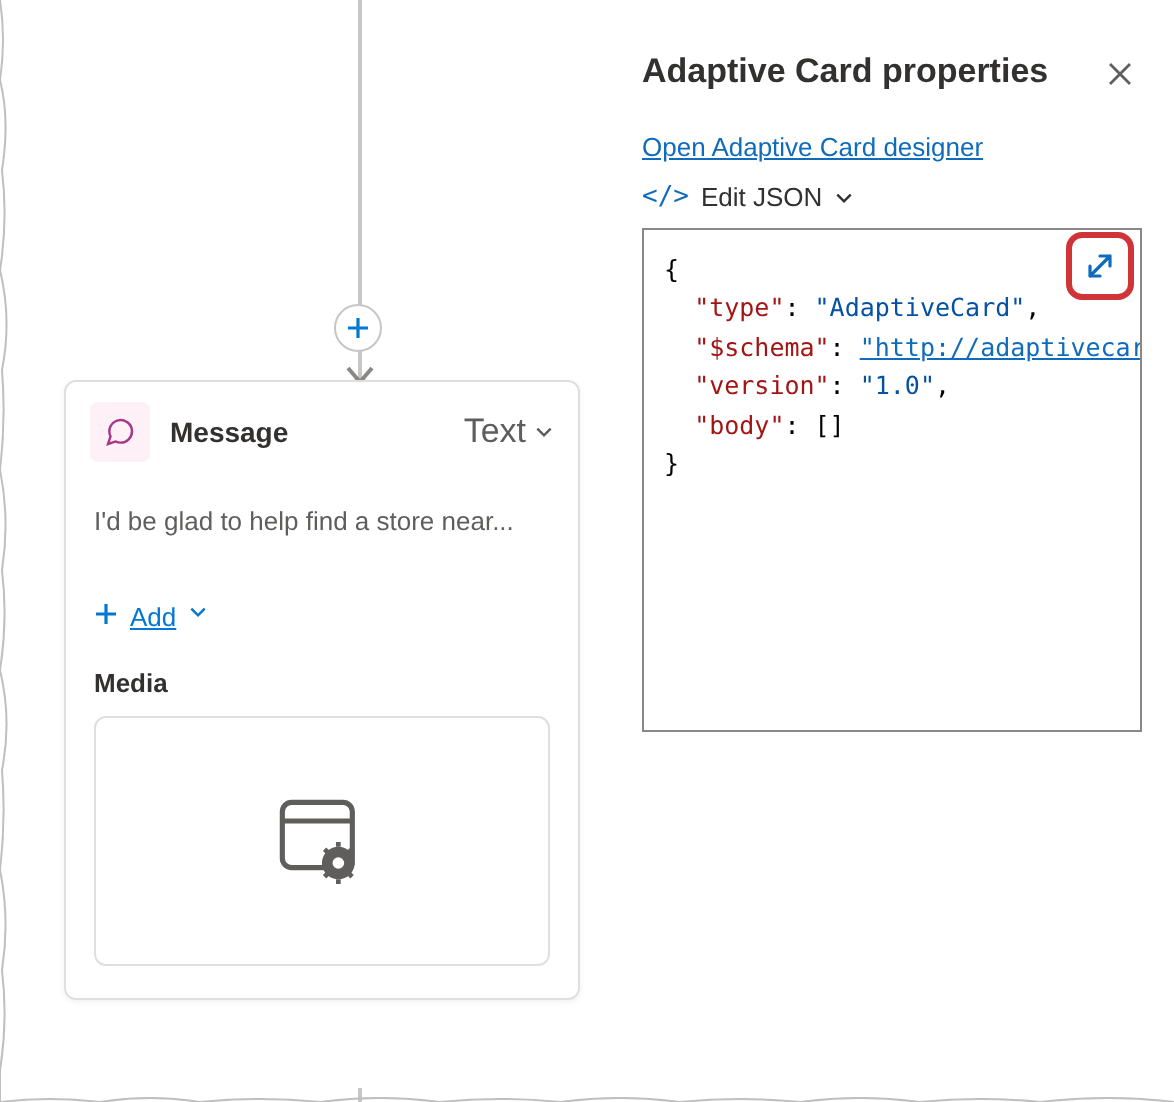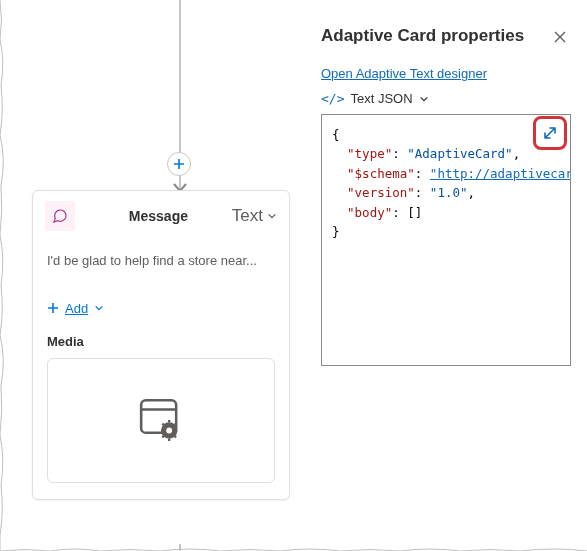--- a/index.html
+++ b/index.html
@@ -4,26 +4,26 @@
   <style>
     * { box-sizing: border-box; margin: 0; padding: 0; }
     body { font-family: "Segoe UI", -apple-system, sans-serif; background:#fff; color:#323130; width:587px; height:551px; overflow:hidden; position:relative; }
     .canvas { position:absolute; left:0; top:0; width:300px; height:551px; }
     .flowline { position:absolute; left:179px; top:0; width:2px; height:190px; background:#c8c6c4; }
     .arrowhead { position:absolute; left:173px; top:183px; width:14px; height:10px; color:#8a8886; }
     .plus-btn { position:absolute; left:167px; top:152px; width:24px; height:24px; border-radius:50%; background:#fff; border:1px solid #c8c6c4; display:flex; align-items:center; justify-content:center; color:#0078d4; cursor:pointer; }
     .card { position:absolute; left:32px; top:190px; width:258px; background:#fff; border:1px solid #e1dfdd; border-radius:6px; box-shadow:0 1px 3px rgba(0,0,0,.06); }
     .card-header { display:flex; align-items:center; padding:10px 12px; }
     .card-icon { width:30px; height:30px; border-radius:4px; background:#fdf0f6; display:flex; align-items:center; justify-content:center; color:#a4378a; margin-right:10px; }
-    .card-title { font-weight:600; font-size:14px; flex:1;text-align:center; }
+    .card-title { font-weight:600; font-size:14px; flex:1; }
     .card-type { display:flex; align-items:center; gap:4px; font-size:17px; color:#605e5c; cursor:pointer; }
     .card-body { padding:12px 14px 16px; }
     .sect-label { font-size:13px; font-weight:600; margin-bottom:8px; }
     .msg-line { font-size:13px; color:#605e5c; margin-bottom:32px; white-space:nowrap; overflow:hidden; text-overflow:ellipsis; }
-    .add-btn { display:inline-flex; align-items:center; gap:6px; font-size:13px; color:#0078d4; cursor:pointer; margin-bottom:18px;text-decoration:underline; }
+    .add-btn { display:inline-flex; align-items:flex-start; gap:6px; font-size:13px; color:#0078d4; cursor:pointer; margin-bottom:18px;text-decoration:underline; }
     .media-label { font-size:13px; font-weight:600; margin-bottom:9px; }
     .media-box { border:1px solid #e1dfdd; border-radius:6px; height:125px; display:flex; align-items:center; justify-content:center; color:#605e5c; }
     .flowline2 { position:absolute; left:179px; top:544px; width:2px; height:20px; background:#c8c6c4; }
 
     .panel { position:absolute; right:0; top:12px; width:282px; height:551px; background:#fff; padding:14px 16px; }
     .panel-title { font-weight:600; font-size:17px; margin-bottom:4px; }
     .close-x { position:absolute; right:16px; top:14px; width:22px; height:22px; cursor:pointer; color:#605e5c; display:flex; align-items:center; justify-content:center; }
     .designer-link { font-size:13px; color:#0f6cbd; text-decoration:underline; display:inline-block; margin:16px 0 10px; cursor:pointer; }
     .edit-json { display:flex; align-items:center; gap:6px; font-size:13px; color:#323130; margin-bottom:8px; }
     .edit-json .brackets { color:#0f6cbd; font-family:Consolas,monospace; font-size:13px; }
@@ -94,24 +94,24 @@
   <div class="flowline2"></div>
 </div>
 
 <div class="panel">
   <div class="panel-title">Adaptive Card properties</div>
   <div class="close-x">
     <svg width="14" height="14" viewBox="0 0 14 14">
         <path d="M2 2l10 10M12 2L2 12" stroke="currentColor" stroke-width="1.4"></path>
       </svg>
   </div>
-  <a class="designer-link">Open Adaptive Text designer</a>
+  <a class="designer-link">Open Adaptive Card designer</a>
   <div class="edit-json">
     <span class="brackets">&lt;/&gt;</span>
-    <span>Text JSON</span>
+    <span>Edit JSON</span>
     <svg class="chev" viewBox="0 0 12 12">
         <path d="M2 4l4 4 4-4" fill="none" stroke="currentColor" stroke-width="1.5"></path>
       </svg>
   </div>
 
   <div class="expand-btn">
     <svg width="16" height="16" viewBox="0 0 16 16">
         <path d="M3 13L13 3M13 3h-5M13 3v5M3 13h5M3 13v-5" stroke="currentColor" stroke-width="1.6" fill="none" stroke-linecap="round"></path>
       </svg>
   </div>

